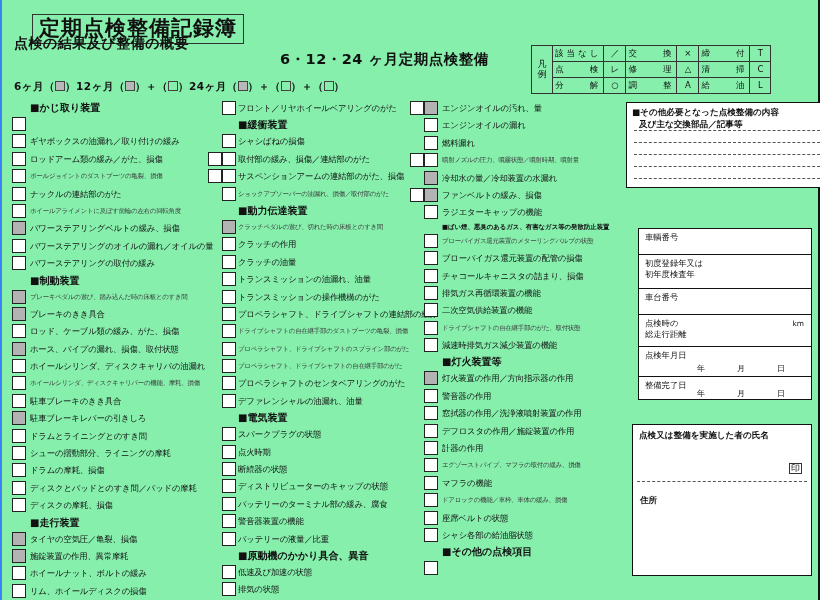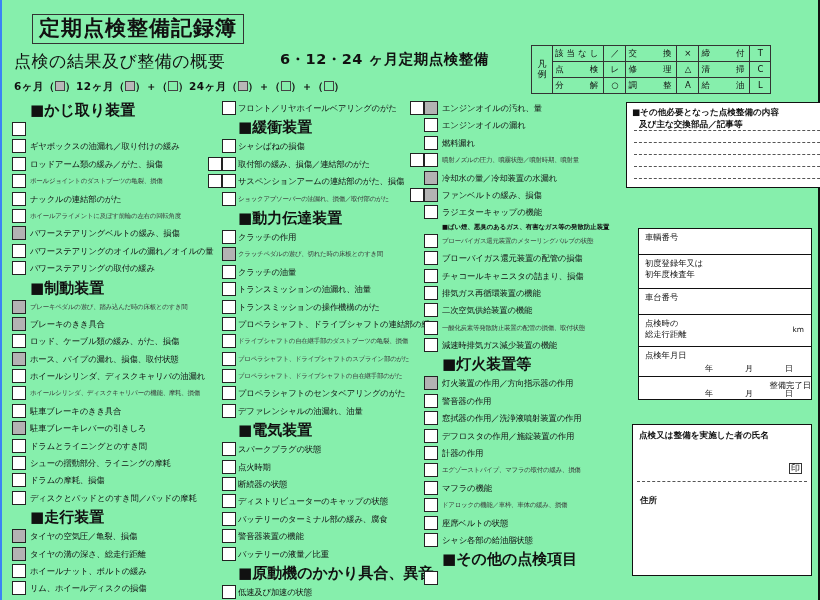--- a/index.html
+++ b/index.html
@@ -18,38 +18,38 @@
     border-right:2px solid #111;
     box-sizing:border-box;
   }
   
   .hdr{position:absolute;left:0;top:0;width:820px;}
   .title-box{
     position:absolute;left:30px;top:14px;
     border:1px solid #333;padding:2px 6px 4px 6px;
     font-size:21px;font-weight:bold;letter-spacing:1px;line-height:1.05;
   }
-  .subtitle{position:absolute;left:12px;top:50px;font-size:17px;font-weight:normal;letter-spacing:0.5px;}
+  .subtitle{position:absolute;left:12px;top:35px;font-size:14px;font-weight:bold;letter-spacing:0.5px;}
   .subtitle2{position:absolute;left:278px;top:50px;font-size:14.5px;font-weight:bold;letter-spacing:0.5px;}
   .legendrow{position:absolute;left:12px;top:80px;font-size:10.5px;font-weight:bold;letter-spacing:0.5px;}
   .legendrow .sq{display:inline-block;width:8px;height:8px;border:1px solid #444;vertical-align:-1px;}
   .legendrow .sq.f{background:#b8b8b8;}
   
   .kanrei{position:absolute;left:529px;top:45px;border-collapse:collapse;font-size:8.5px;}
   .kanrei td{border:1px solid #333;padding:1px 2px;text-align:center;height:13px;line-height:1.1;white-space:nowrap;}
   .kanrei td.lbl{width:16px;font-size:9px;}
   .kanrei td.w{width:46px;letter-spacing:3px;}
   .kanrei td.s{width:17px;}
   .kanrei td.t{width:16px;}
   
   .col{position:absolute;top:100px;font-size:8.3px;}
   #col1{left:6px;width:198px;}
   #col2{left:206px;width:198px;}
   #col3{left:406px;width:208px;}
-  .sec{font-weight:bold;font-size:15px;margin:1px 0 1px 22px;letter-spacing:0;white-space:nowrap;}
+  .sec{font-weight:bold;font-size:10px;margin:1px 0 1px 22px;letter-spacing:0;white-space:nowrap;}
   #col3 .sec{margin-left:34px;}
   #col2 .sec{margin-left:30px;}
   .item{position:relative;height:17.4px;line-height:17.4px;white-space:nowrap;}
   .item .txt{position:absolute;left:22px;top:0;font-size:8.4px;letter-spacing:-0.2px;}
   #col2 .item .txt{left:30px;}
   #col3 .item .txt{left:34px;}
   .item .txt.sm{font-size:6.5px;letter-spacing:-0.3px;color:#3a3a3a;}
   .bx{
     position:absolute;top:1px;width:14px;height:14px;
     border:1px solid #222;box-sizing:border-box;background:#fff;
@@ -61,22 +61,22 @@
   #col3 .bx.bo{left:2px;}
   #col3 .bx.bi{left:16px;}
   
   .panel{position:absolute;border:1.4px solid #111;background:#fff;box-sizing:border-box;}
   #p-notes{left:624px;top:102px;width:212px;height:86px;}
   #p-notes .ph{font-size:8.6px;font-weight:bold;padding:4px 4px 0 5px;line-height:1.35;}
   #p-notes .ln{border-top:1px dashed #555;margin:0 7px;height:11px;}
   #p-vehicle{left:636px;top:228px;width:174px;height:172px;}
   .vrow{border-bottom:1px solid #111;box-sizing:border-box;position:relative;padding:3px 0 0 6px;font-size:8.3px;line-height:1.35;}
   .vrow:last-child{border-bottom:none;}
-  .vrow .unit{position:absolute;right:7px;bottom:11px;font-size:7.4px;}
-  .ymd{position:absolute;right:6px;bottom:1px;font-size:8px;letter-spacing:12px;}
+  .vrow .unit{position:absolute;right:7px;bottom:17px;font-size:7.4px;}
+  .ymd{position:absolute;right:14px;bottom:1px;font-size:8px;letter-spacing:12px;}
   #p-person{left:630px;top:424px;width:180px;height:152px;}
   #p-person .ph{font-size:8.6px;font-weight:bold;padding:5px 0 0 6px;}
   #p-person .seal{position:absolute;right:9px;top:38px;font-size:9px;border:1px solid #333;padding:0 1px;line-height:1.05;}
   #p-person .dash{position:absolute;left:4px;right:4px;top:56px;border-top:1px dashed #555;}
   #p-person .addr{position:absolute;left:7px;top:70px;font-size:8.6px;font-weight:bold;}
 </style>
 </head>
 <body>
 
 <div id="sheet">
@@ -200,28 +200,32 @@
         <span class="txt">シューの摺動部分、ライニングの摩耗</span>
       </div>
       <div class="item">
         <span class="bx b1"></span>
         <span class="txt">ドラムの摩耗、損傷</span>
       </div>
       <div class="item">
         <span class="bx b1"></span>
         <span class="txt">ディスクとパッドとのすき間／パッドの摩耗</span>
       </div>
+      <div class="item">
+        <span class="bx b1"></span>
+        <span class="txt">ディスクの摩耗、損傷</span>
+      </div>
       <div class="sec">■走行装置</div>
       <div class="item">
         <span class="bx b1 g"></span>
         <span class="txt">タイヤの空気圧／亀裂、損傷</span>
       </div>
       <div class="item">
         <span class="bx b1 g"></span>
-        <span class="txt">タイヤの溝の深さ、総走行距離</span>
+        <span class="txt">施錠装置の作用、異常摩耗</span>
       </div>
       <div class="item">
         <span class="bx b1"></span>
         <span class="txt">ホイールナット、ボルトの緩み</span>
       </div>
       <div class="item">
         <span class="bx b1"></span>
         <span class="txt">リム、ホイールディスクの損傷</span>
       </div>
     </div>
@@ -244,26 +248,26 @@
         <span class="bx bo"></span>
         <span class="bx bi"></span>
         <span class="txt">サスペンションアームの連結部のがた、損傷</span>
       </div>
       <div class="item">
         <span class="bx bi"></span>
         <span class="txt sm">ショックアブソーバーの油漏れ、損傷／取付部のがた</span>
       </div>
       <div class="sec">■動力伝達装置</div>
       <div class="item">
-        <span class="bx bi"></span>
-        <span class="txt">クラッチの作用</span>
-      </div>
-      <div class="item">
         <span class="bx bi g"></span>
         <span class="txt sm">クラッチペダルの遊び、切れた時の床板とのすき間</span>
+      </div>
+      <div class="item">
+        <span class="bx bi"></span>
+        <span class="txt">クラッチの作用</span>
       </div>
       <div class="item">
         <span class="bx bi"></span>
         <span class="txt">クラッチの油量</span>
       </div>
       <div class="item">
         <span class="bx bi"></span>
         <span class="txt">トランスミッションの油漏れ、油量</span>
       </div>
       <div class="item">
@@ -385,21 +389,21 @@
       <div class="item">
         <span class="bx bi"></span>
         <span class="txt">排気ガス再循環装置の機能</span>
       </div>
       <div class="item">
         <span class="bx bi"></span>
         <span class="txt">二次空気供給装置の機能</span>
       </div>
       <div class="item">
         <span class="bx bi"></span>
-        <span class="txt sm">一酸化炭素等発散防止装置の配管の損傷、取付状態</span>
+        <span class="txt sm">ドライブシャフトの自在継手部のがた、取付状態</span>
       </div>
       <div class="item">
         <span class="bx bi"></span>
         <span class="txt">減速時排気ガス減少装置の機能</span>
       </div>
       <div class="sec">■灯火装置等</div>
       <div class="item">
         <span class="bx bi g"></span>
         <span class="txt">灯火装置の作用／方向指示器の作用</span>
       </div>
@@ -473,21 +477,21 @@
       </div>
       <div class="vrow" style="height: 32px;">
         <div>点検時の</div>
         <div>総走行距離</div>
         <span class="unit">km</span>
       </div>
       <div class="vrow" style="height: 30px;">
         <div>点検年月日</div>
         <span class="ymd">年　月　日</span>
       </div>
-      <div class="vrow" style="height: 24px; text-align: right;">
+      <div class="vrow" style="height: 24px;">
         <div>整備完了日</div>
         <span class="ymd">年　月　日</span>
       </div>
     </div>
 
   <div class="panel" id="p-person">
     <div class="ph">点検又は整備を実施した者の氏名</div>
     <div class="seal">印</div>
     <div class="dash"></div>
     <div class="addr">住所</div>

